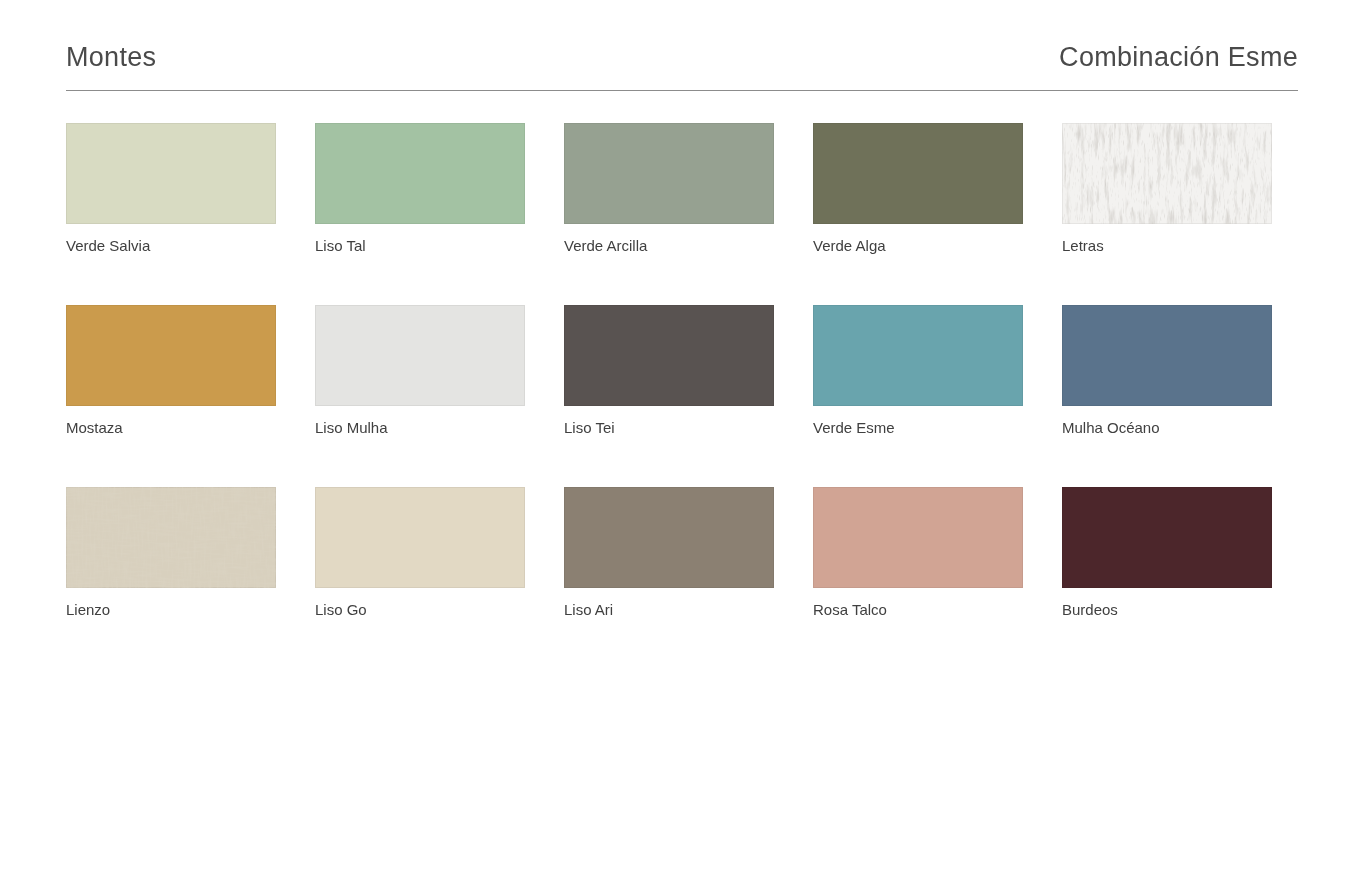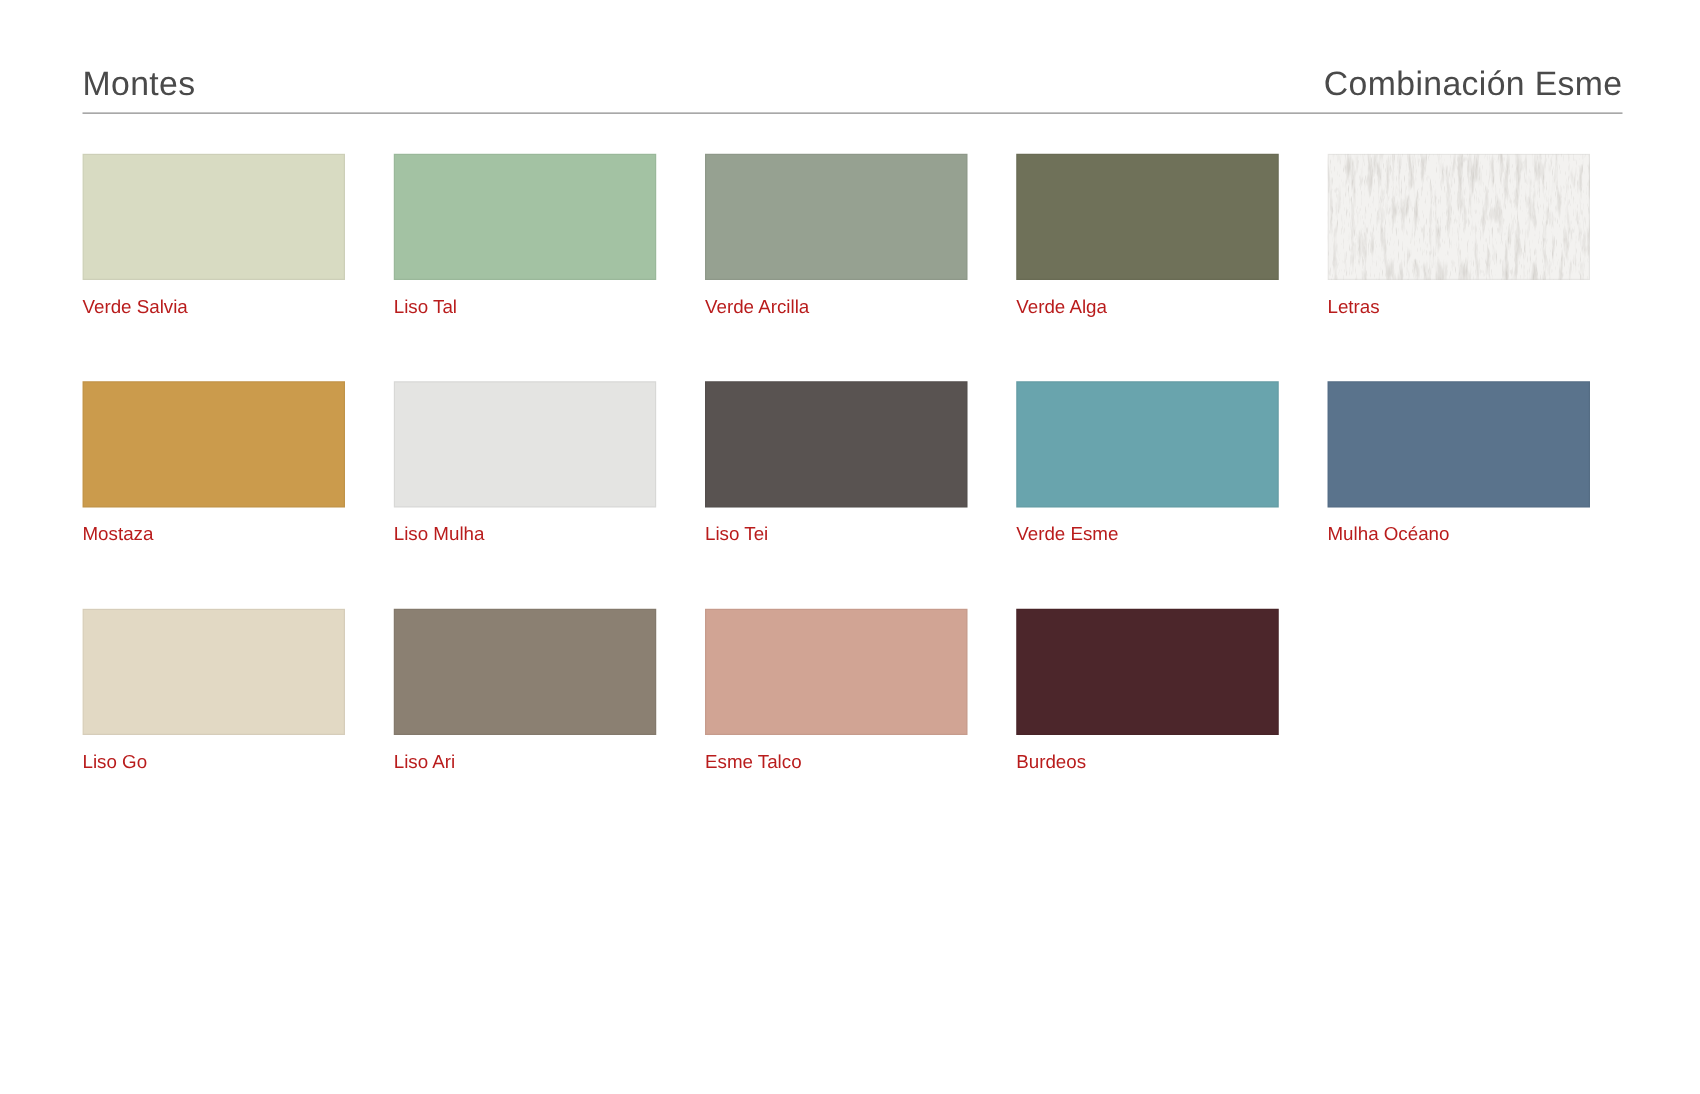--- a/index.html
+++ b/index.html
@@ -19,21 +19,21 @@
     position: absolute;
     left: 66px;
     top: 0;
     width: 1232px;
     height: 91px;
     box-sizing: border-box;
     border-bottom: 1px solid #8c8c8c;
     display: flex;
     align-items: flex-end;
     justify-content: space-between;
-    padding-bottom: 7px;
+    padding-bottom: 17px;
   }
   .title {
     font-size: 27px;
     line-height: 1.1;
     color: #4a4a4a;
     letter-spacing: 0.3px;
     font-weight: 400;
   }
   .grid {
     position: absolute;
@@ -59,21 +59,21 @@
     position: absolute;
     left: 0; top: 0;
     width: 100%;
     height: 100%;
     display: block;
   }
   .caption {
     margin-top: 13px;
     font-size: 15px;
     line-height: 18px;
-    color: #b91c1c;
+    color: #404040;
   }
   .svg-defs {
     position: absolute;
     width: 0;
     height: 0;
     overflow: hidden;
   }
 </style>
 </head>
 <body>
@@ -158,34 +158,42 @@
     <figure class="cell">
       <div class="chip" style="background: rgb(105, 164, 173);"></div>
       <figcaption class="caption">Verde Esme</figcaption>
     </figure>
 
     <figure class="cell">
       <div class="chip" style="background: rgb(90, 115, 140);"></div>
       <figcaption class="caption">Mulha Océano</figcaption>
     </figure>
 
+    <figure class="cell">
+      <div class="chip" style="background: rgb(216, 208, 190);">
+          <svg class="tex" preserveAspectRatio="none">
+            <rect width="100%" height="100%" filter="url(#fLinen)"></rect>
+          </svg>
+        </div>
+      <figcaption class="caption">Lienzo</figcaption>
+    </figure>
 
     <figure class="cell">
       <div class="chip" style="background: rgb(226, 217, 196);"></div>
       <figcaption class="caption">Liso Go</figcaption>
     </figure>
 
     <figure class="cell">
       <div class="chip" style="background: rgb(139, 128, 114);"></div>
       <figcaption class="caption">Liso Ari</figcaption>
     </figure>
 
     <figure class="cell">
       <div class="chip" style="background: rgb(209, 164, 148);"></div>
-      <figcaption class="caption">Esme Talco</figcaption>
+      <figcaption class="caption">Rosa Talco</figcaption>
     </figure>
 
     <figure class="cell">
       <div class="chip" style="background: rgb(76, 38, 43);"></div>
       <figcaption class="caption">Burdeos</figcaption>
     </figure>
   </div>
 
 </div>
 

